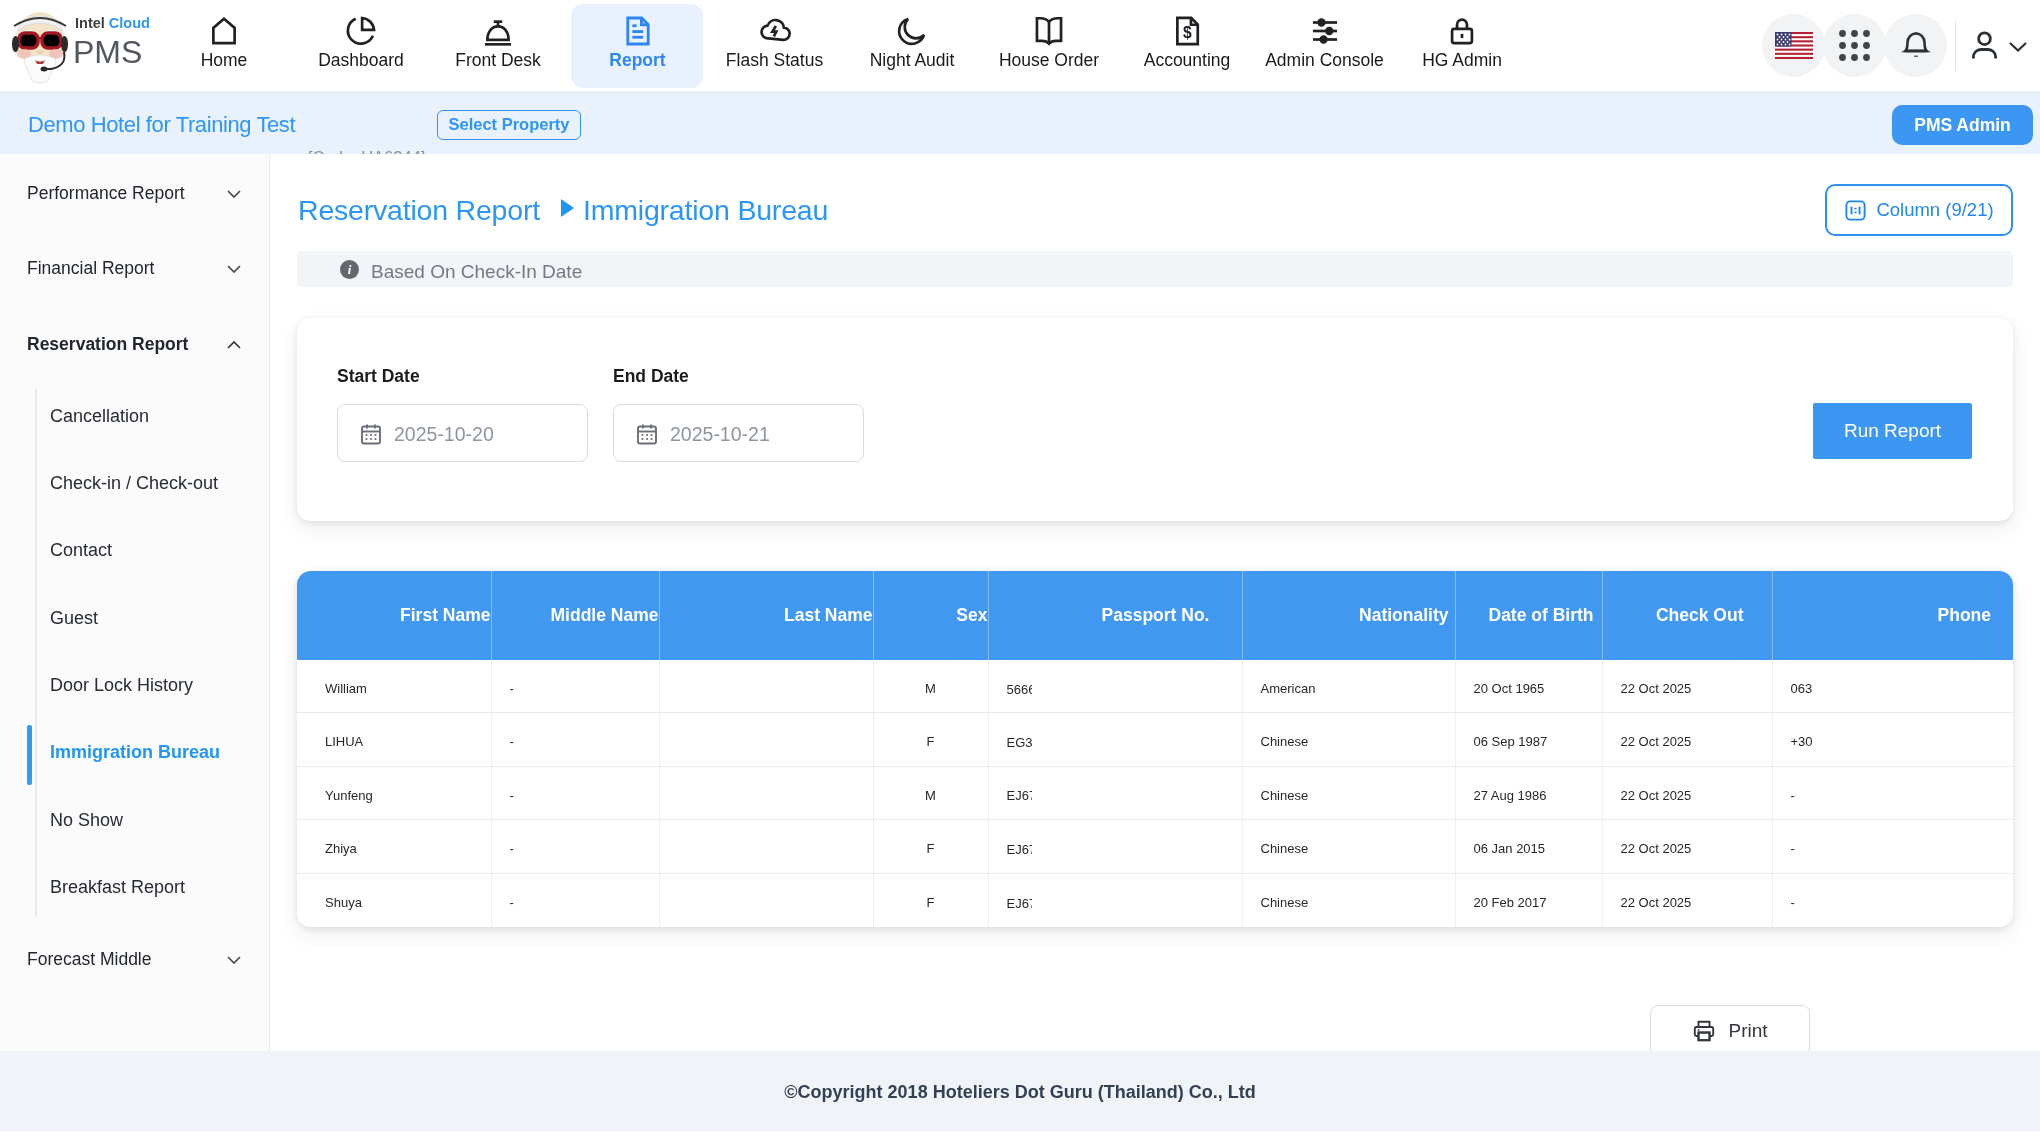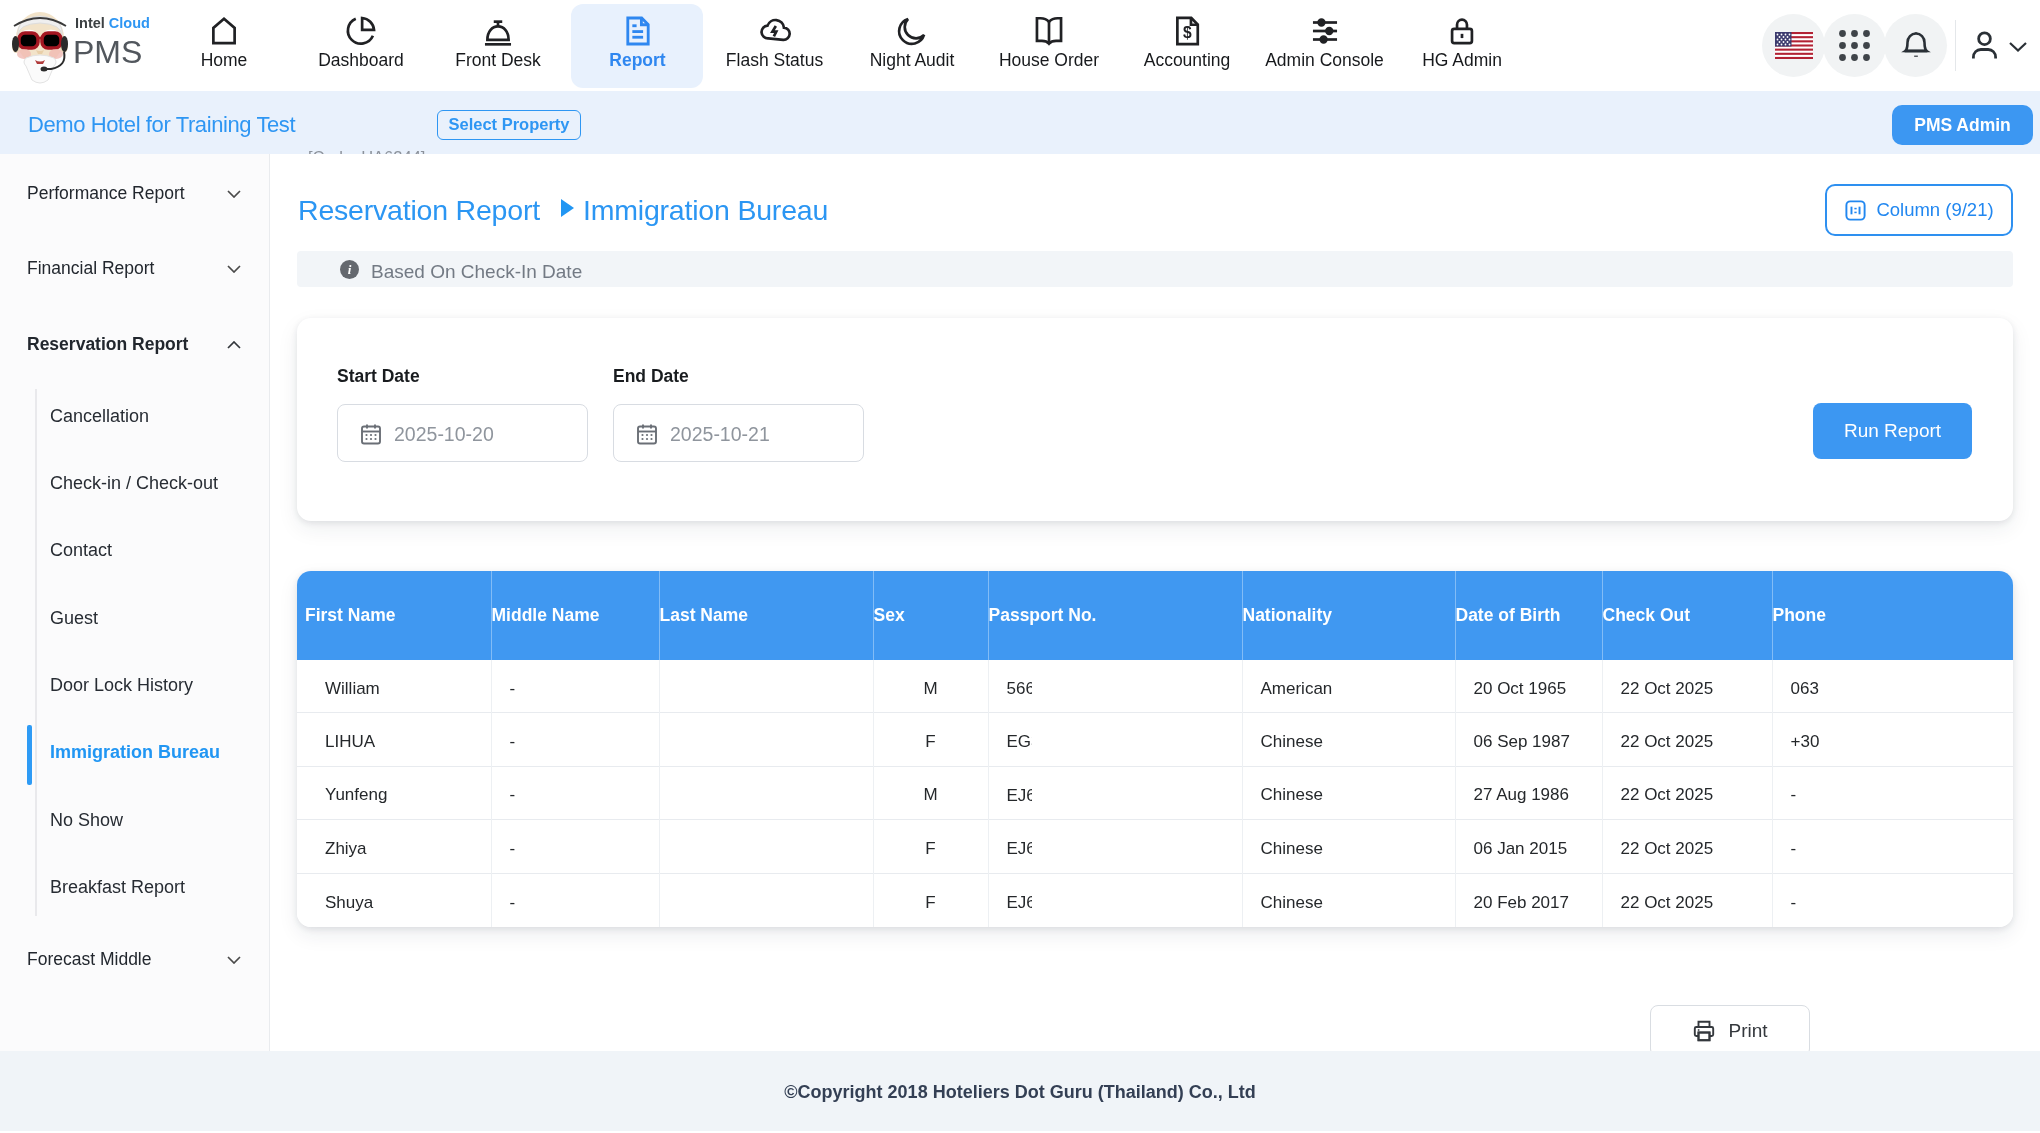--- a/index.html
+++ b/index.html
@@ -41,34 +41,34 @@
 #infobar { position:absolute; left:297px; top:251px; width:1716px; height:36px; background:#F2F5F8; border-radius:4px; }
 #infoic { position:absolute; left:340px; top:260px; width:19px; height:19px; border-radius:50%; background:#64686E; color:#fff; text-align:center; font-size:13px; line-height:19px; font-style:italic; font-weight:700; font-family:"Liberation Serif",serif; }
 #infotxt { position:absolute; left:371px; top:261px; font-size:19px; color:#737A84; }
 
 
 #card { position:absolute; left:297px; top:318px; width:1716px; height:203px; background:#fff; border-radius:14px; box-shadow:0 2px 6px rgba(28,39,60,.10), 0 8px 22px rgba(28,39,60,.07); }
 .flabel { position:absolute; top:48px; font-size:17.5px; font-weight:700; color:#191C1F; }
 .finput { position:absolute; top:86px; width:251px; height:58px; border:1.5px solid #D8DCE2; border-radius:8px; background:#fff; }
 .finput .cal { position:absolute; left:21px; top:17px; }
 .finput .dtx { position:absolute; left:56px; top:18px; font-size:19.5px; color:#8F959D; }
-#runbtn { position:absolute; left:1813px; top:403px; width:159px; height:56px; background:#3C97F2; border-radius:8px; color:#fff; font-size:19px; text-align:center; line-height:56px; }
+#runbtn { position:absolute; left:1813px; top:403px; width:159px; height:56px; background:#3C97F2; border-radius:2px; color:#fff; font-size:19px; text-align:center; line-height:56px; }
 
 
 #tablewrap { position:absolute; left:297px; top:571px; width:1716px; border-radius:14px; overflow:hidden; box-shadow:0 2px 6px rgba(28,39,60,.10), 0 8px 20px rgba(28,39,60,.08); background:#fff; }
 table { border-collapse:collapse; table-layout:fixed; width:1716px; }
-thead th { background:#4098F1; color:#fff; font-size:17.5px; font-weight:700; height:89px; text-align:left; border-right:1px solid rgba(255,255,255,.35); }
+thead th { background:#4098F1; color:#fff; font-size:17.5px; font-weight:700; height:89px; text-align:right; border-right:1px solid rgba(255,255,255,.35); }
 thead th:last-child { border-right:none; }
 thead th:nth-child(5) { padding-right:32px; }
 thead th:nth-child(8) { padding-right:28px; }
 thead th:nth-child(9) { padding-right:22px; }
 thead th:nth-child(7) { padding-right:8px; }
 thead th:nth-child(6) { padding-right:6px; }
 thead th:nth-child(1) { padding-left:8px; }
-tbody td { height:53.5px; font-size:17px; color:#25282B; padding-left:18px; padding-top:5px; border-top:1px solid #E8EBEF; border-right:1px solid #EDF0F3; background:#fff; }
+tbody td { height:53.5px; font-size:13px; color:#25282B; padding-left:18px; padding-top:5px; border-top:1px solid #E8EBEF; border-right:1px solid #EDF0F3; background:#fff; }
 tbody tr:first-child td { border-top:none; height:52.5px; }
 tbody td:last-child { border-right:none; }
 tbody td.c1 { padding-left:28px; }
 tbody td.sex { text-align:center; padding-left:0; }
 .clip { display:inline-block; width:25px; overflow:hidden; white-space:nowrap; vertical-align:middle; }
 
 
 #printbtn { position:absolute; left:1650px; top:971px; width:160px; height:52px; background:#fff; border:1.5px solid #D9DDE2; border-radius:8px; display:flex; align-items:center; justify-content:center; gap:12px; font-size:19px; color:#34383D;margin-top:34px; }
 #exportbtn { position:absolute; left:1832px; top:971px; width:182px; height:52px; background:#3C97F2; border-radius:8px; color:#fff; }
 #footer { position:absolute; left:0; top:1051px; width:2040px; height:80px; background:#F0F4F8; text-align:center; }

